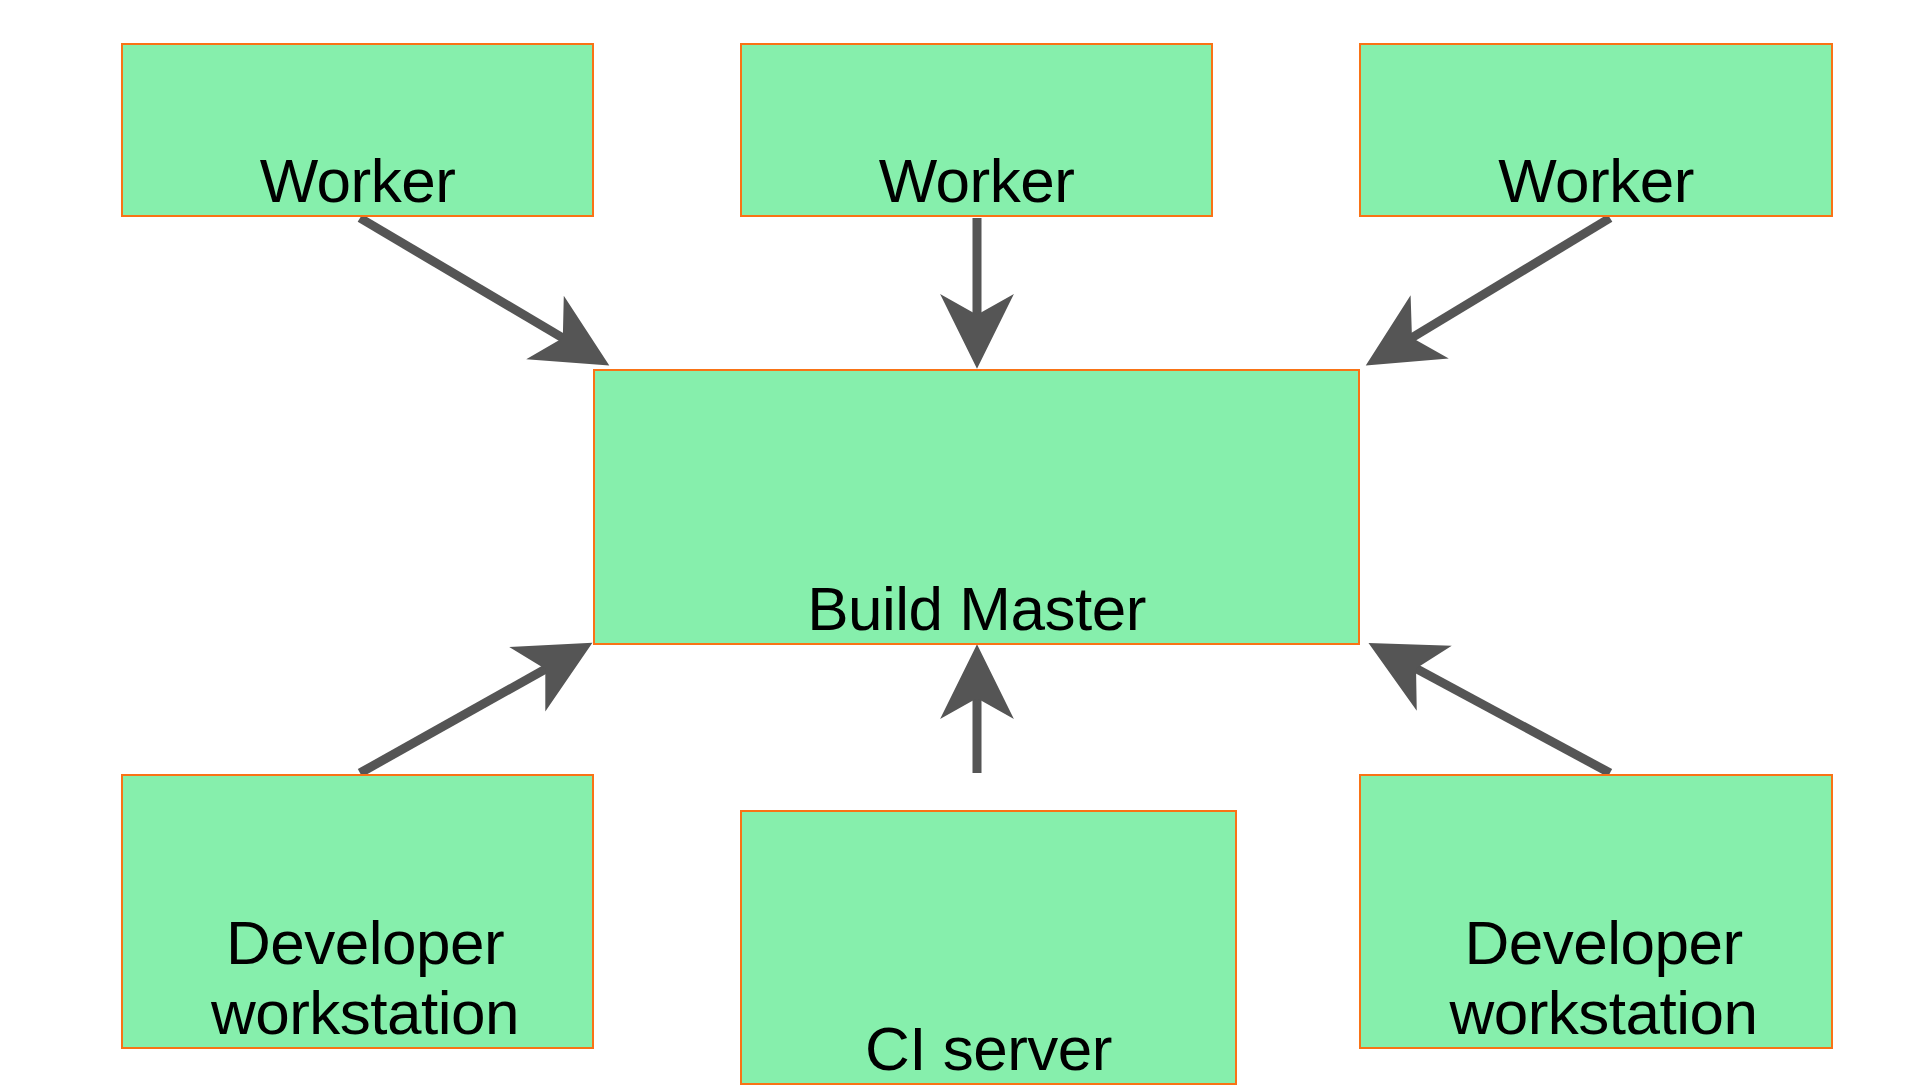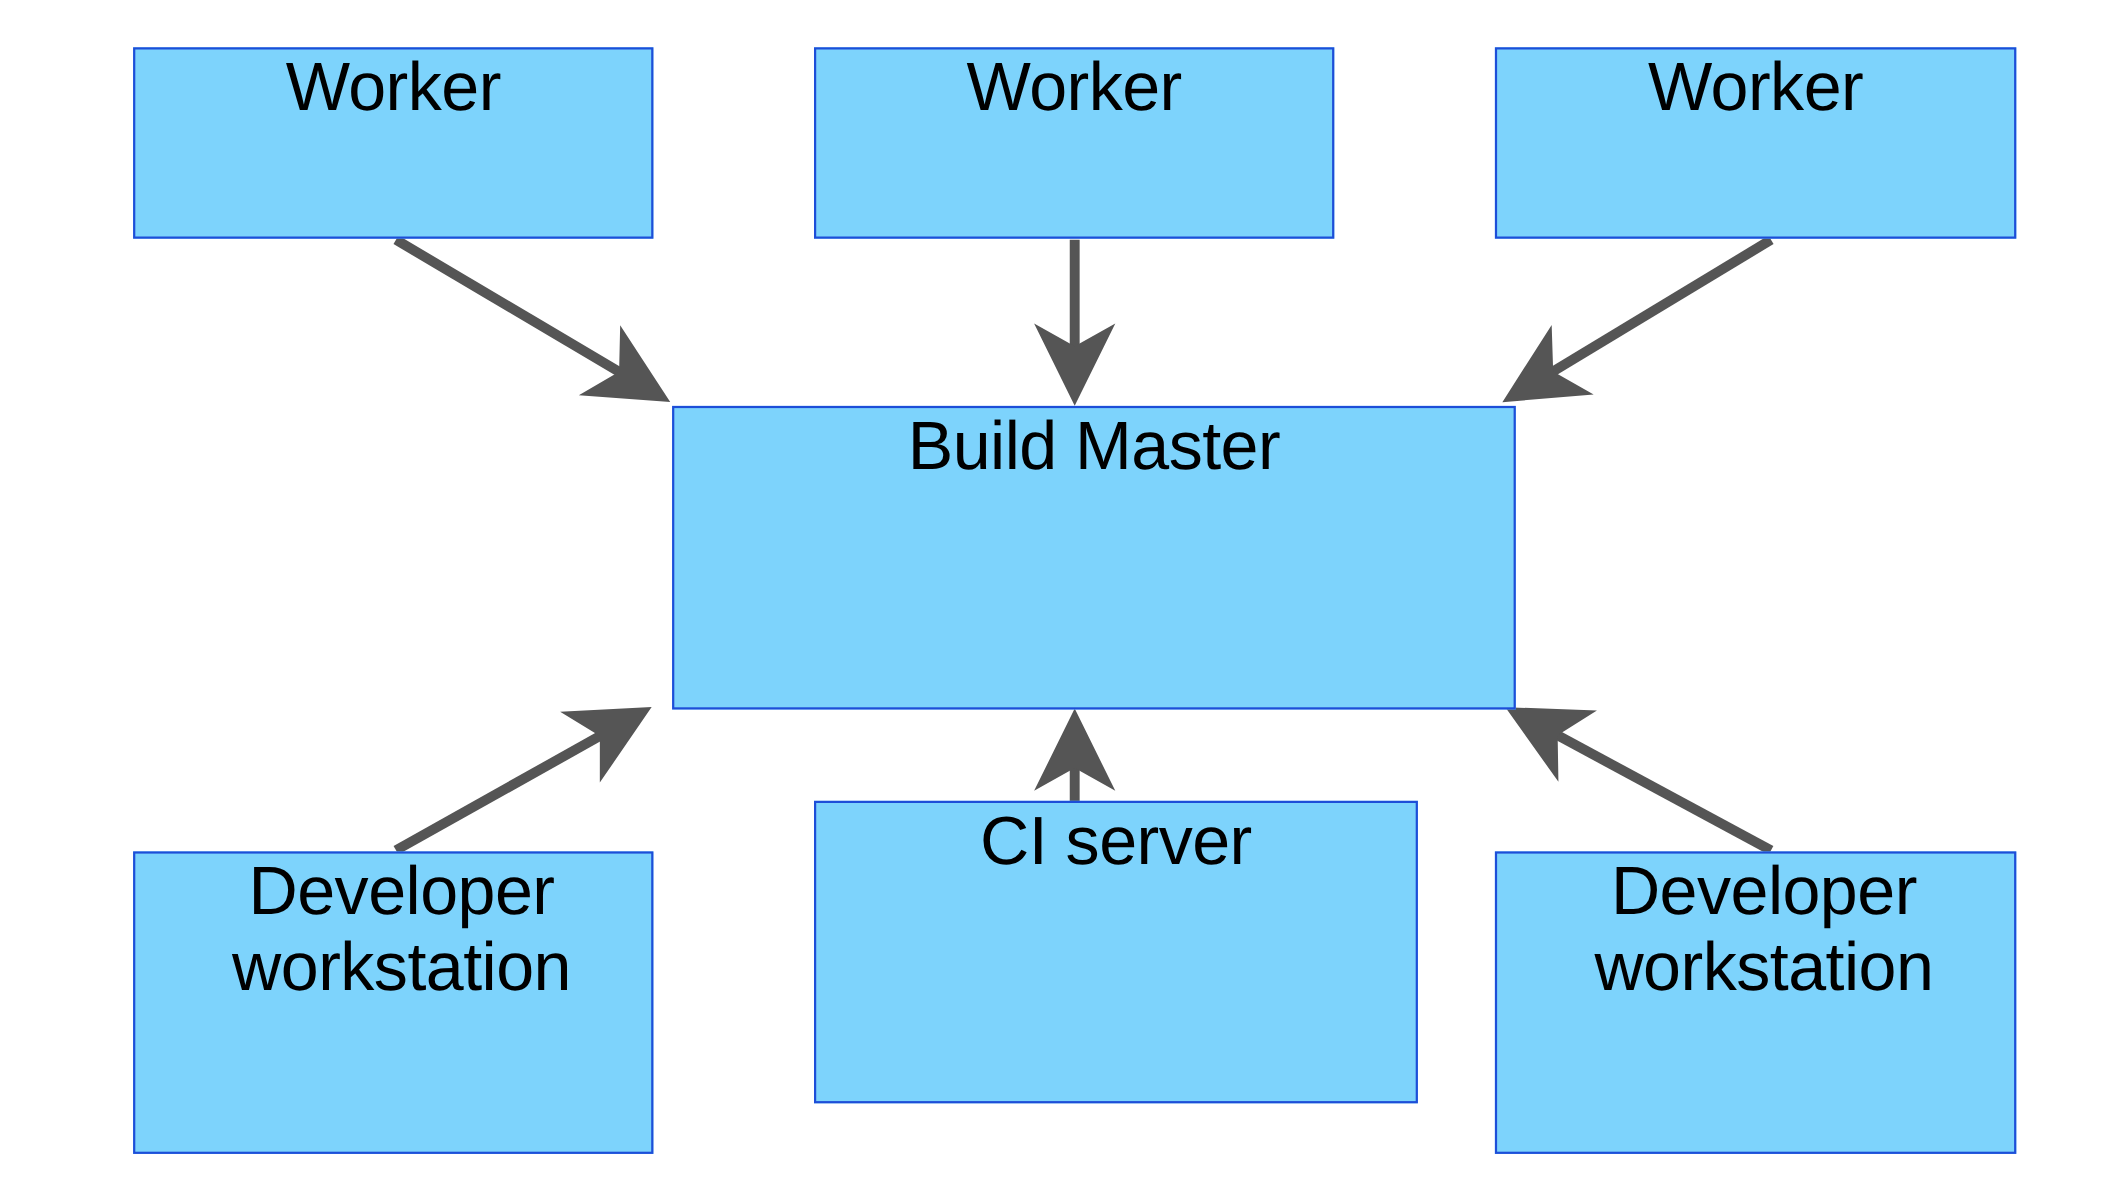--- a/index.html
+++ b/index.html
@@ -22,24 +22,24 @@
     position: absolute;
     left: 0;
     top: 0;
     width: 1910px;
     height: 1090px;
     pointer-events: none;
   }
   .node {
     position: absolute;
     box-sizing: border-box;
-    background: #7dd3fc;
-    border: 2px solid #1d4ed8;
+    background: #86efac;
+    border: 2px solid #f97316;
     display: flex;
-    align-items: flex-start;
+    align-items: flex-end;
     justify-content: center;
     text-align: center;
   }
   .node-label {
     color: #000000;
     font-family: "Liberation Sans", sans-serif;
     font-weight: 400;
     line-height: 1.12;
     white-space: pre-line;
     letter-spacing: -0.5px;
@@ -79,30 +79,30 @@
   </div>
 
   <div class="node" style="left:740px; top:43px; width:473px; height:174px;">
     <span class="node-label size-worker">Worker</span>
   </div>
 
   <div class="node" style="left:1359px; top:43px; width:474px; height:174px;">
     <span class="node-label size-worker">Worker</span>
   </div>
 
-  <div class="node" style="left:593px; top:369px; width:767px; height:276px;margin-left:18px;">
+  <div class="node" style="left:593px; top:369px; width:767px; height:276px;">
     <span class="node-label size-master">Build Master</span>
   </div>
 
   <div class="node" style="left:121px; top:774px; width:473px; height:275px;">
     <span class="node-label size-dev">Developer
 workstation</span>
   </div>
 
-  <div class="node" style="left:740px; top:728px; width:549px; height:275px;">
+  <div class="node" style="left:740px; top:810px; width:497px; height:275px;">
     <span class="node-label size-ci">CI server</span>
   </div>
 
   <div class="node" style="left:1359px; top:774px; width:474px; height:275px;">
     <span class="node-label size-dev">Developer
 workstation</span>
   </div>
 
 </div>
 

